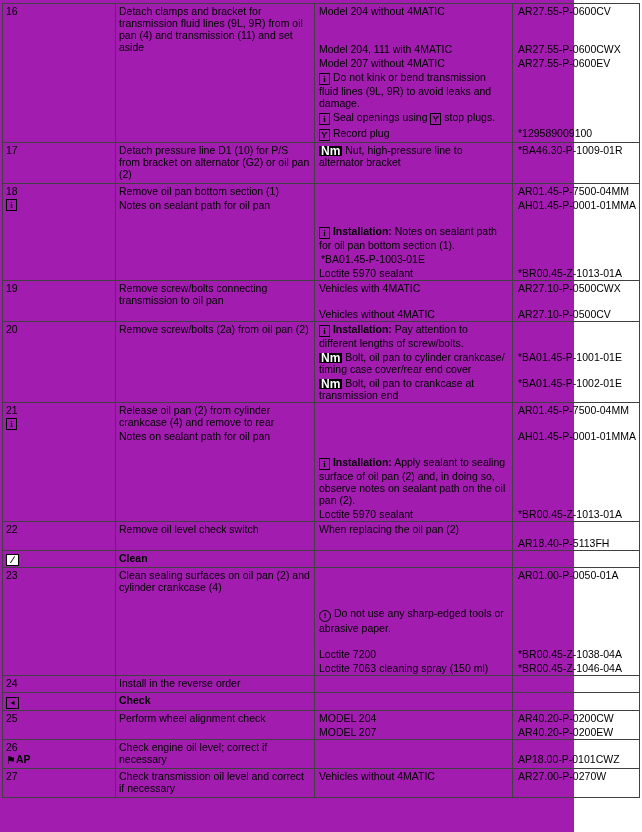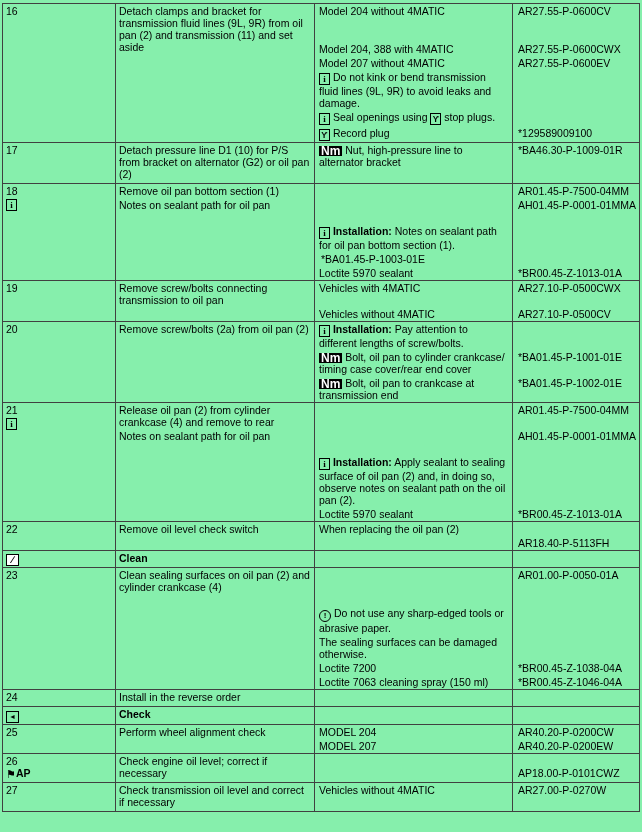--- a/index.html
+++ b/index.html
@@ -1,16 +1,16 @@
 <!DOCTYPE html>
 <html><head>
 <meta charset="utf-8">
 <style>
   html,body{margin:0;padding:0;background:#fff;}
-  .page{width:642px;height:832px;background:#86efac;box-sizing:border-box;padding:3px 1px 0 2px;
+  .page{width:574px;height:832px;background:#a21caf;box-sizing:border-box;padding:3px 1px 0 2px;
         font-family:"Liberation Sans",sans-serif;font-size:10.5px;line-height:12px;color:#000;}
   .wis-table{width:638px;border:1px solid #404040;box-sizing:border-box;}
   .row{display:grid;grid-template-columns:113px 199px 1fr;border-bottom:1px solid #404040;}
   .row:last-child{border-bottom:none;}
   .cell{padding:1px 3px;box-sizing:border-box;}
   .c1{border-right:1px solid #404040;}
   .c2{border-right:1px solid #404040;}
   .c2 .para{margin-bottom:2px;}
   .c34{position:relative;box-sizing:border-box;}
   .c34::after{content:'';position:absolute;left:197px;top:0;height:100%;border-left:1px solid #404040;}
@@ -34,29 +34,29 @@
 </head>
 <body>
 
 <div class="page">
   <div class="wis-table">
       <div class="row">
         <div class="cell c1">
           <div class="line">16</div>
         </div>
         <div class="cell c2">
-          <div class="para">Detach clamps and bracket for transmission fluid lines (9L, 9R) from oil pan (2) and transmission (11) and set aside</div>
+          <div class="para">Detach clamps and bracket for transmission fluid lines (9L, 9R) from oil pan (4) and transmission (11) and set aside</div>
         </div>
         <div class="c34">
           <div class="pair">
             <div class="n">Model 204 without 4MATIC</div>
             <div class="c">AR27.55-P-0600CV</div>
           </div>
           <div class="pair" style="margin-top: 24px;">
-            <div class="n">Model 204, 388 with 4MATIC</div>
+            <div class="n">Model 204, 111 with 4MATIC</div>
             <div class="c">AR27.55-P-0600CWX</div>
           </div>
           <div class="pair">
             <div class="n">Model 207 without 4MATIC</div>
             <div class="c">AR27.55-P-0600EV</div>
           </div>
           <div class="pair">
             <div class="n"><span class="ic ic-info">i</span> Do not kink or bend transmission fluid lines (9L, 9R) to avoid leaks and damage.</div>
             <div class="c"></div>
           </div>
@@ -220,21 +220,20 @@
         <div class="c34">
           <div class="pair">
             <div class="n"></div>
             <div class="c">AR01.00-P-0050-01A</div>
           </div>
           <div class="pair" style="margin-top: 24px;">
             <div class="n"><span class="ic ic-caution">!</span> Do not use any sharp-edged tools or abrasive paper.</div>
             <div class="c"></div>
           </div>
           <div class="pair">
-            <div class="n">The sealing surfaces can be damaged otherwise.</div>
             <div class="c"></div>
           </div>
           <div class="pair">
             <div class="n">Loctite 7200</div>
             <div class="c">*BR00.45-Z-1038-04A</div>
           </div>
           <div class="pair">
             <div class="n">Loctite 7063 cleaning spray (150 ml)</div>
             <div class="c">*BR00.45-Z-1046-04A</div>
           </div>

